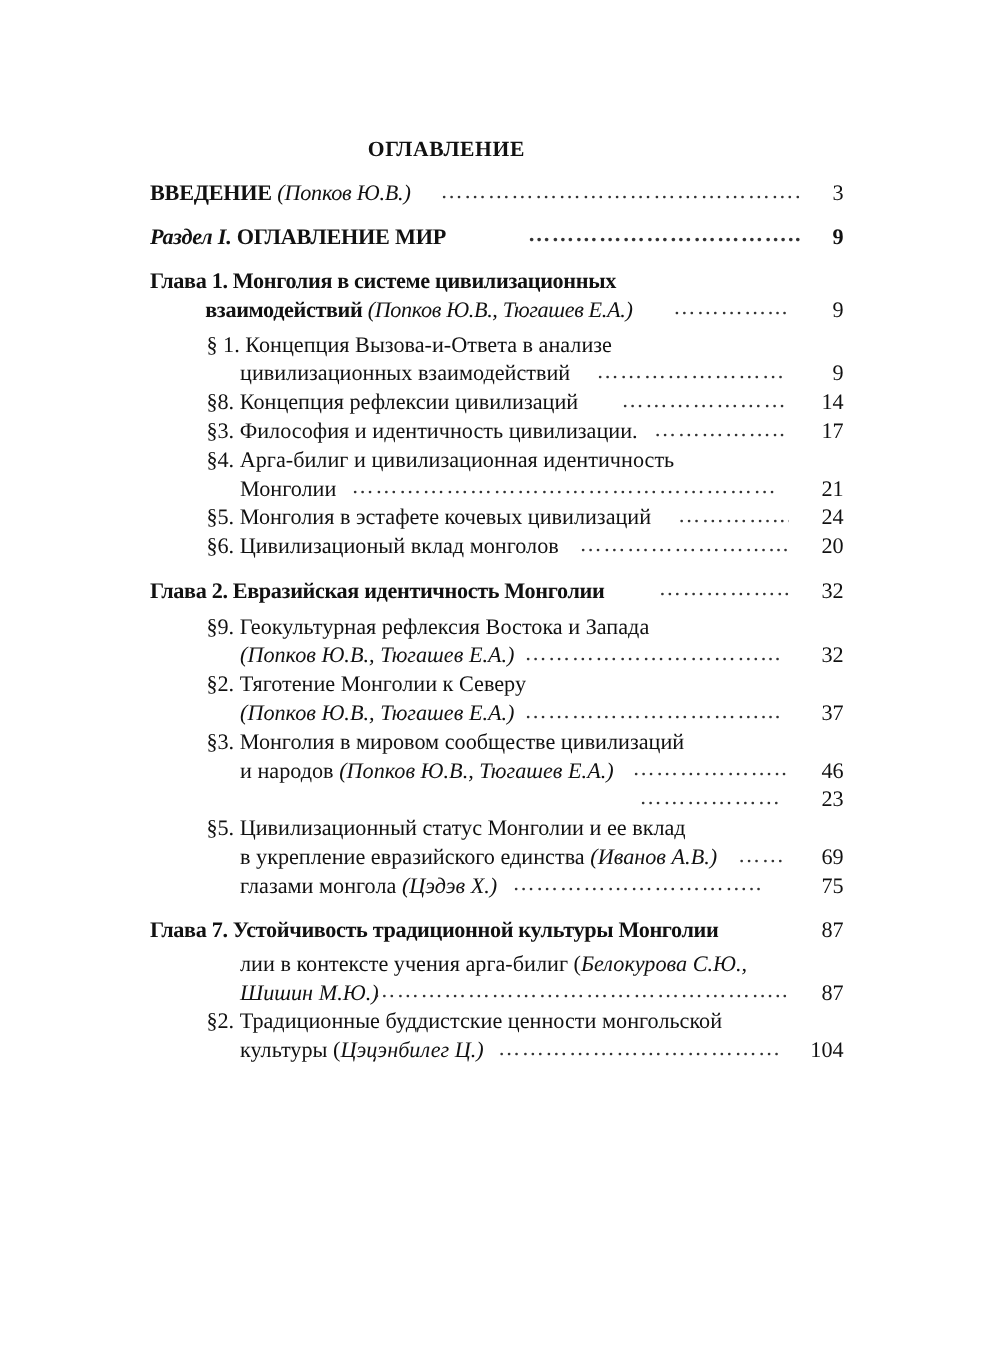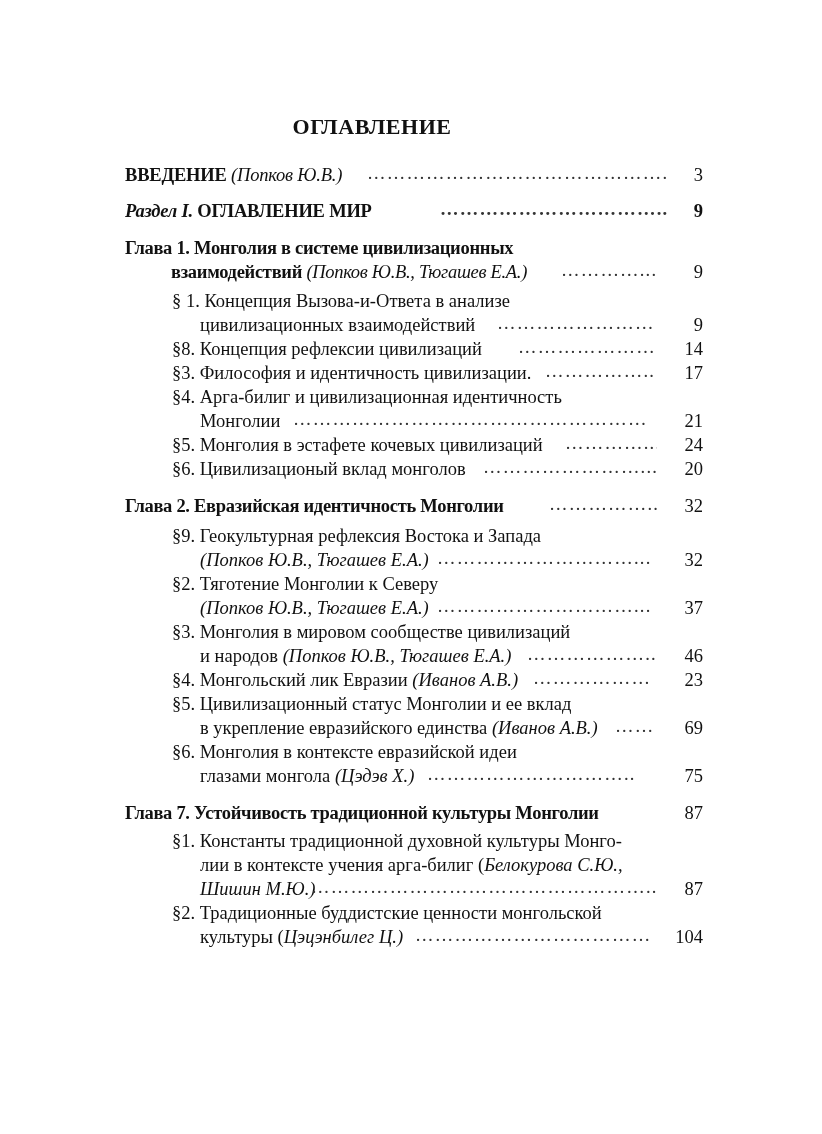--- a/index.html
+++ b/index.html
@@ -1,21 +1,21 @@
 <!DOCTYPE html>
 <html><head>
 <meta charset="utf-8">
 <style>
   html, body { margin: 0; padding: 0; background: #ffffff; }
   body { width: 822px; height: 1134px; position: relative; overflow: hidden;
          font-family: "Liberation Serif", "DejaVu Serif", serif; color: #111; }
   .page { position: absolute; left: 0; top: 0; width: 822px; height: 1134px; }
   .title { position: absolute; top: 114px; left: 0; width: 744px; text-align: center;
-           font-weight: bold; font-size: 22px; letter-spacing: 0.5px; }
-  .toc { position: absolute; top: 163px; left: 125px; width: 585px; font-size: 18.5px; }
+           font-weight: bold; font-size: 18px; letter-spacing: 0.5px; }
+  .toc { position: absolute; top: 150px; left: 125px; width: 585px; font-size: 18.5px; }
   .entry { position: relative; }
   .line { position: relative; height: 24px; line-height: 24px; white-space: nowrap; }
   .line .text { position: absolute; left: 0; top: 0; }
   .line .leader { position: absolute; top: -2px; color: #333; letter-spacing: 1.2px; overflow: hidden; }
   .line .pg { position: absolute; right: 7px; top: 0; text-align: right; }
   .b { font-weight: bold; }
   .i { font-style: italic; }
   .gap-l { height: 13px; }
   .gap-m { height: 12px; }
   .gap-s { height: 0px; }
@@ -146,59 +146,52 @@
           <span class="text sec">§3. Монголия в мировом сообществе цивилизаций</span>
         </div>
       <div class="line">
         <span class="text cont-sec"><span>и народов </span><span class="i">(Попков Ю.В., Тюгашев Е.А.)</span></span>
         <span class="leader" style="left:402px;width:130px;">………………..</span>
         <span class="pg">46</span>
       </div>
     </div>
     <div class="entry">
       <div class="line">
-        <span class="text sec"><span>§4. Монгольский лик Евразии </span><span class="i">(Иванов А.В.)</span></span>
         <span class="leader" style="left:408px;width:124px;">………………</span>
         <span class="pg">23</span>
       </div>
     </div>
     <div class="entry">
       <div class="line">
           <span class="text sec">§5. Цивилизационный статус Монголии и ее вклад</span>
         </div>
       <div class="line">
         <span class="text cont-sec"><span>в укрепление евразийского единства </span><span class="i">(Иванов А.В.)</span></span>
         <span class="leader" style="left:490px;width:42px;">……</span>
         <span class="pg">69</span>
       </div>
     </div>
     <div class="entry">
       <div class="line">
-          <span class="text sec">§6. Монголия в контексте евразийской идеи</span>
-        </div>
-      <div class="line">
         <span class="text cont-sec"><span>глазами монгола </span><span class="i">(Цэдэв Х.)</span></span>
         <span class="leader" style="left:302px;width:230px;">…………………………..</span>
         <span class="pg">75</span>
       </div>
     </div>
     <div class="gap-l"></div>
 
     <div class="entry lvl-chapter">
       <div class="line">
         <span class="text b">Глава 7. Устойчивость традиционной культуры Монголии</span>
         <span class="pg">87</span>
       </div>
     </div>
     <div class="gap-s" style="height:4px"></div>
     <div class="entry">
       <div class="line">
-          <span class="text sec">§1. Константы традиционной духовной культуры Монго-</span>
-        </div>
-      <div class="line">
         <span class="text cont-sec"><span>лии в контексте учения арга-билиг (</span><span class="i">Белокурова С.Ю.,</span></span>
       </div>
       <div class="line">
         <span class="text cont-sec i">Шишин М.Ю.)</span>
         <span class="leader" style="left:186px;width:346px;">……………………………………………..</span>
         <span class="pg">87</span>
       </div>
     </div>
     <div class="entry">
       <div class="line">

